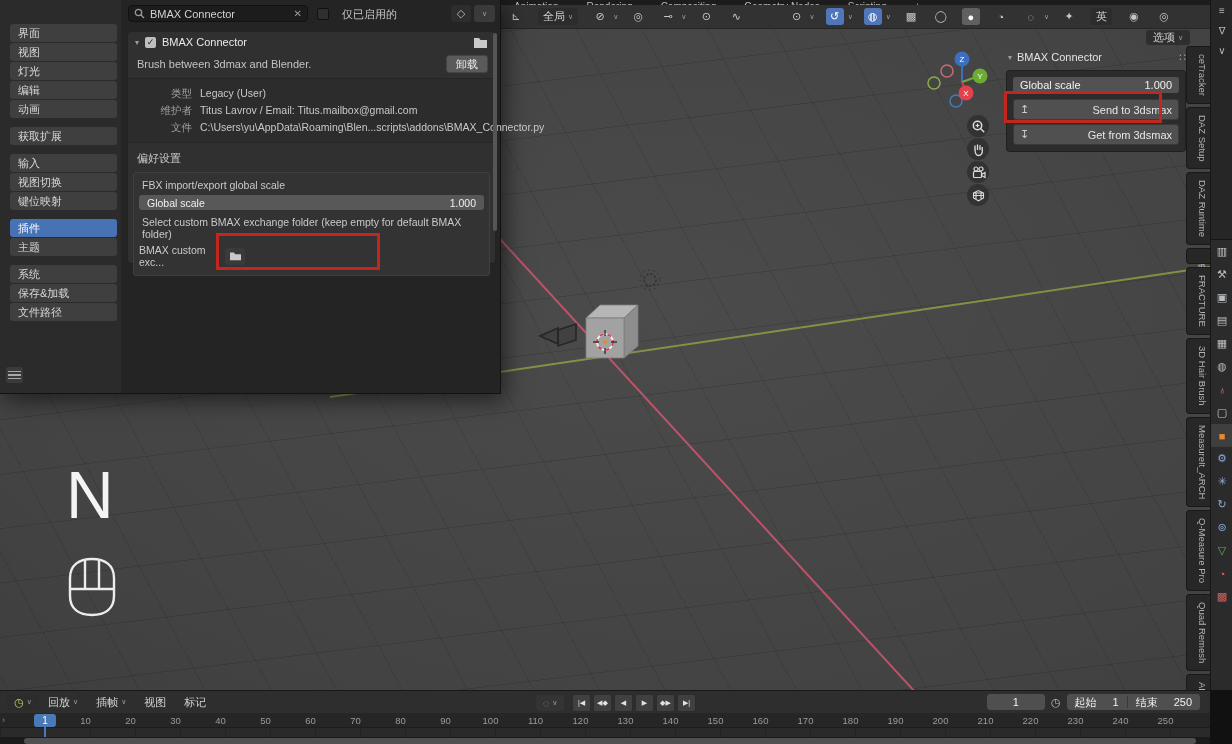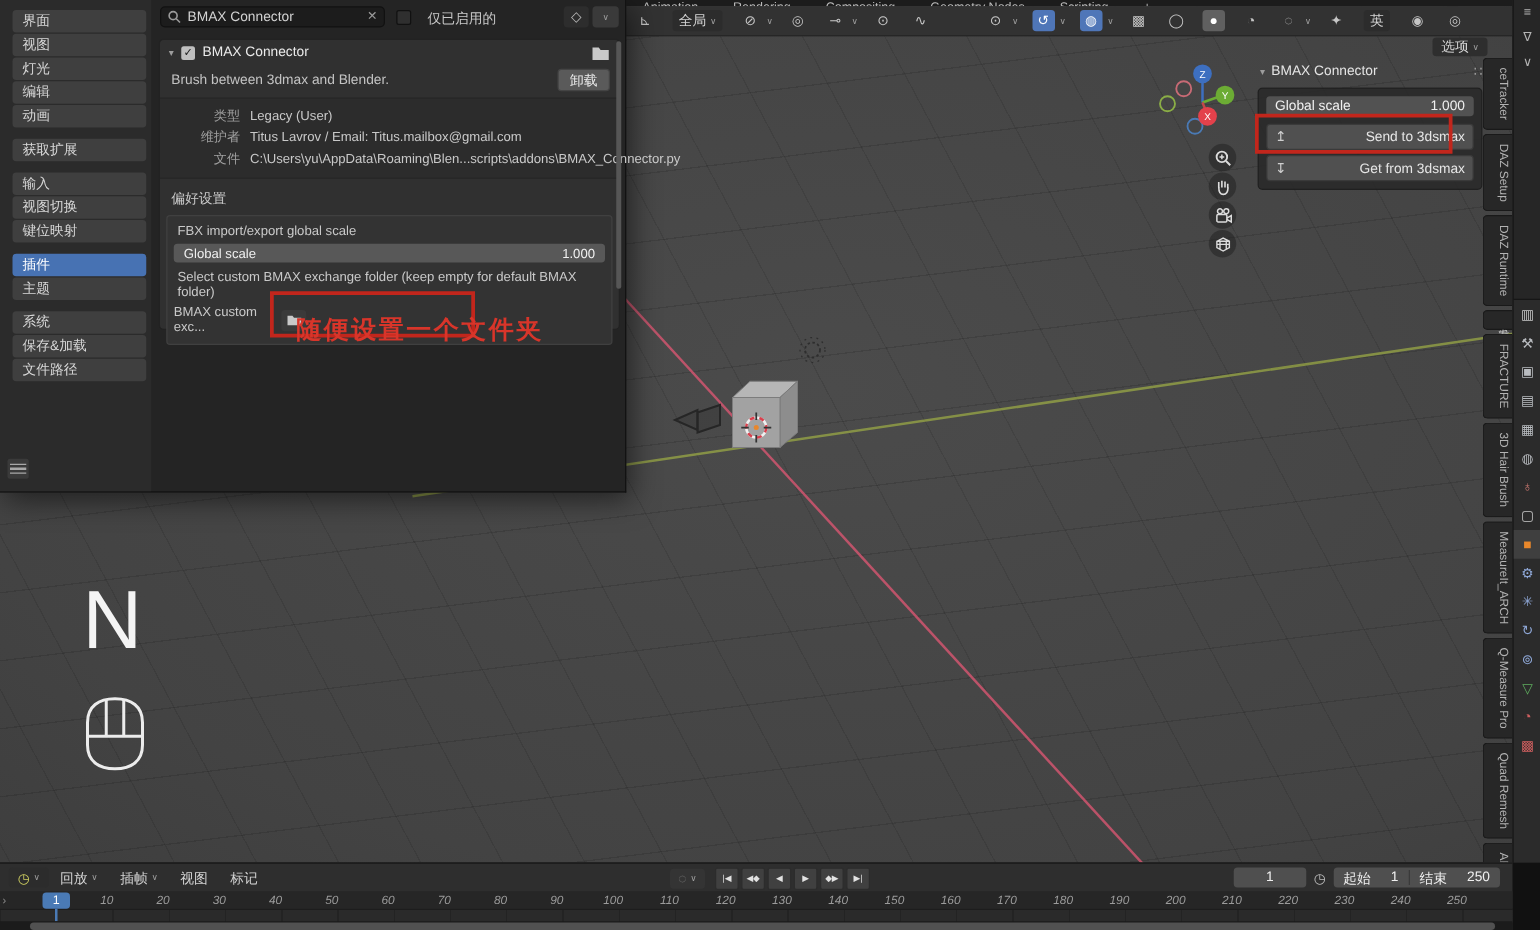--- a/index.html
+++ b/index.html
@@ -59,21 +59,21 @@
   
   #right-col{left:1210px;top:0;width:22px;height:690px;background:#262626;border-left:1px solid #161616;}
   #right-col .divider{position:absolute;left:0;top:239px;width:22px;height:1px;background:#161616;}
   #props-strip{position:absolute;left:0;top:240px;width:22px;height:450px;background:#2b2b2b;}
   .prop-icon{width:22px;height:23px;display:flex;align-items:center;justify-content:center;font-size:11px;}
   .prop-icon.active{background:#3f3f3f;}
   .outl-icon{width:22px;height:20px;display:flex;align-items:center;justify-content:center;color:#b5b5b5;font-size:10px;}
 
   
   #prefs{left:0;top:0;width:500px;height:393px;background:#242424;box-shadow:4px 6px 22px rgba(0,0,0,.55);border-right:1px solid #121212;border-bottom:1px solid #121212;}
-  #prefs-sidebar{position:absolute;left:0;top:0;width:121px;height:393px;background:#2b2b2b;padding-top:8px;box-sizing:border-box;}
+  #prefs-sidebar{position:absolute;left:0;top:0;width:121px;height:393px;background:#2b2b2b;padding-top:24px;box-sizing:border-box;}
   .sb-group{margin-bottom:9px;}
   .sb-item{margin:0 4px 1px 10px;height:18px;line-height:18px;border-radius:3px;background:#3f3f3f;color:#d8d8d8;padding-left:8px;font-size:11px;}
   .sb-item.active{background:#4772b3;color:#fff;}
   #prefs-main{position:absolute;left:121px;top:0;width:379px;height:393px;}
   #search-box{position:absolute;left:7px;top:5px;width:180px;height:17px;background:#1c1c1c;border:1px solid #111;border-radius:4px;display:flex;align-items:center;padding:0 5px;box-sizing:border-box;color:#d2d2d2;}
   #search-box .x{margin-left:auto;color:#9a9a9a;font-size:10px;}
   #enabled-chk{position:absolute;left:196px;top:8px;width:10px;height:10px;background:#2f2f2f;border:1px solid #111;border-radius:2px;}
   #enabled-lbl{position:absolute;left:221px;top:7px;color:#c9c9c9;}
   #tag-btn{position:absolute;left:330px;top:5px;width:20px;height:17px;border-radius:3px;background:#2d2d2d;color:#bdbdbd;}
   #filter-dd{position:absolute;left:353px;top:5px;width:21px;height:17px;border-radius:3px;background:#3a3a3a;color:#bdbdbd;}
@@ -109,21 +109,21 @@
   .tl-menu{color:#d4d4d4;margin:0 9px;display:flex;align-items:center;justify-content:flex-end;}
   #tl-editor-btn{margin-left:7px;width:32px;height:16px;background:#2c2c2c;border-radius:3px;display:flex;align-items:center;justify-content:center;color:#cfcf60;}
   #tl-play{position:absolute;left:536px;top:3px;display:flex;align-items:center;gap:2px;}
   #sync-btn{width:28px;height:16px;border-radius:3px;display:flex;align-items:center;justify-content:center;color:#8a8a8a;background:#343434;margin-right:6px;}
   .pb-btn{width:17px;height:16px;background:#404040;border:1px solid #2c2c2c;border-radius:2px;color:#e2e2e2;font-size:7px;display:flex;align-items:center;justify-content:center;}
   #tl-right{position:absolute;right:10px;top:3px;display:flex;align-items:center;gap:6px;}
   #frame-field{width:58px;height:16px;background:#4f4f4f;border-radius:3px;color:#f0f0f0;display:flex;align-items:center;justify-content:center;}
   #range-pill{height:16px;background:#4f4f4f;border-radius:3px;display:flex;align-items:center;color:#f0f0f0;}
   #range-pill span{padding:0 8px;}
   #range-pill .sep{width:1px;height:12px;background:#3a3a3a;padding:0;}
-  #tl-ruler{position:absolute;left:0;top:22px;width:100%;height:14px;background:#262626;font-style:italic;}
+  #tl-ruler{position:absolute;left:0;top:22px;width:100%;height:14px;background:#262626;}
   .tick-label{position:absolute;top:2px;width:30px;text-align:center;font-size:9.5px;color:#9b9b9b;}
   #tl-frames-bg{position:absolute;left:0;top:36px;width:100%;height:10px;background:repeating-linear-gradient(90deg,#232323 0 1px,#2a2a2a 1px 45px);border-top:1px solid #1d1d1d;}
   #playhead-badge{position:absolute;left:34px;top:23px;width:22px;height:13px;background:#4a7ab5;border-radius:3px;color:#fff;text-align:center;font-size:10px;line-height:13px;}
   #playhead-line{position:absolute;left:44px;top:36px;width:2px;height:10px;background:#4a7ab5;}
   #tl-scroll{position:absolute;left:0;top:46px;width:100%;height:8px;background:#1b1b1b;}
   #tl-scroll .thumb{position:absolute;left:24px;top:1px;width:1172px;height:6px;background:#515151;border-radius:3px;}
   #tl-expand{position:absolute;left:2px;top:24px;color:#8a8a8a;font-size:9px;}
 </style>
 </head>
 <body>
@@ -431,21 +431,20 @@
             <span class="lbl">BMAX custom exc...</span>
             <span id="folder-btn" class="ico">
               <svg width="13" height="10">
                   <path d="M1 1.5 h4 l1.2 1.7 H12 v6 H1 Z" fill="#c9c9c9"></path>
                 </svg>
             </span>
           </div>
         </div>
       </div>
       <div class="abs redbox" style="left:95px;top:233px;width:158px;height:31px"></div>
-      <div id="prefs-annotation">随便设置一个文件夹</div>
       <div id="prefs-scrollbar"></div>
     </div>
     <div id="prefs-burger">
         <i></i>
         <i></i>
         <i></i>
       </div>
   </div>
 
   <div id="timeline" class="abs">

